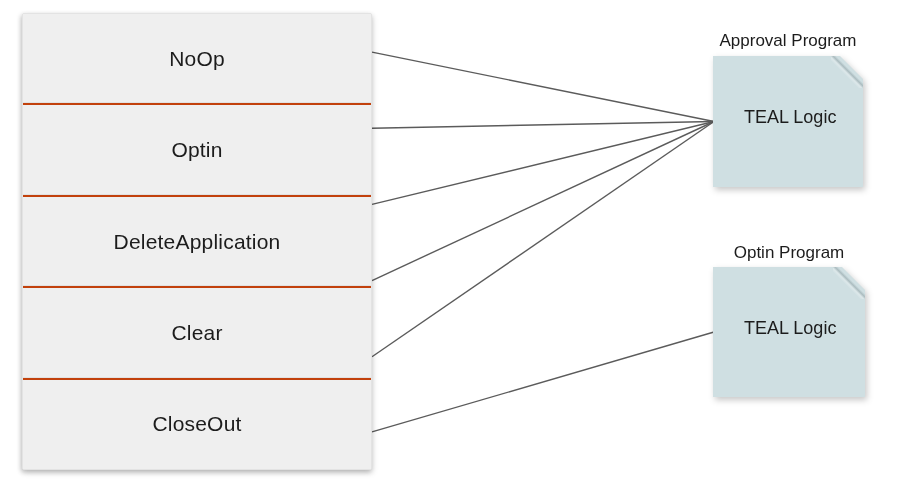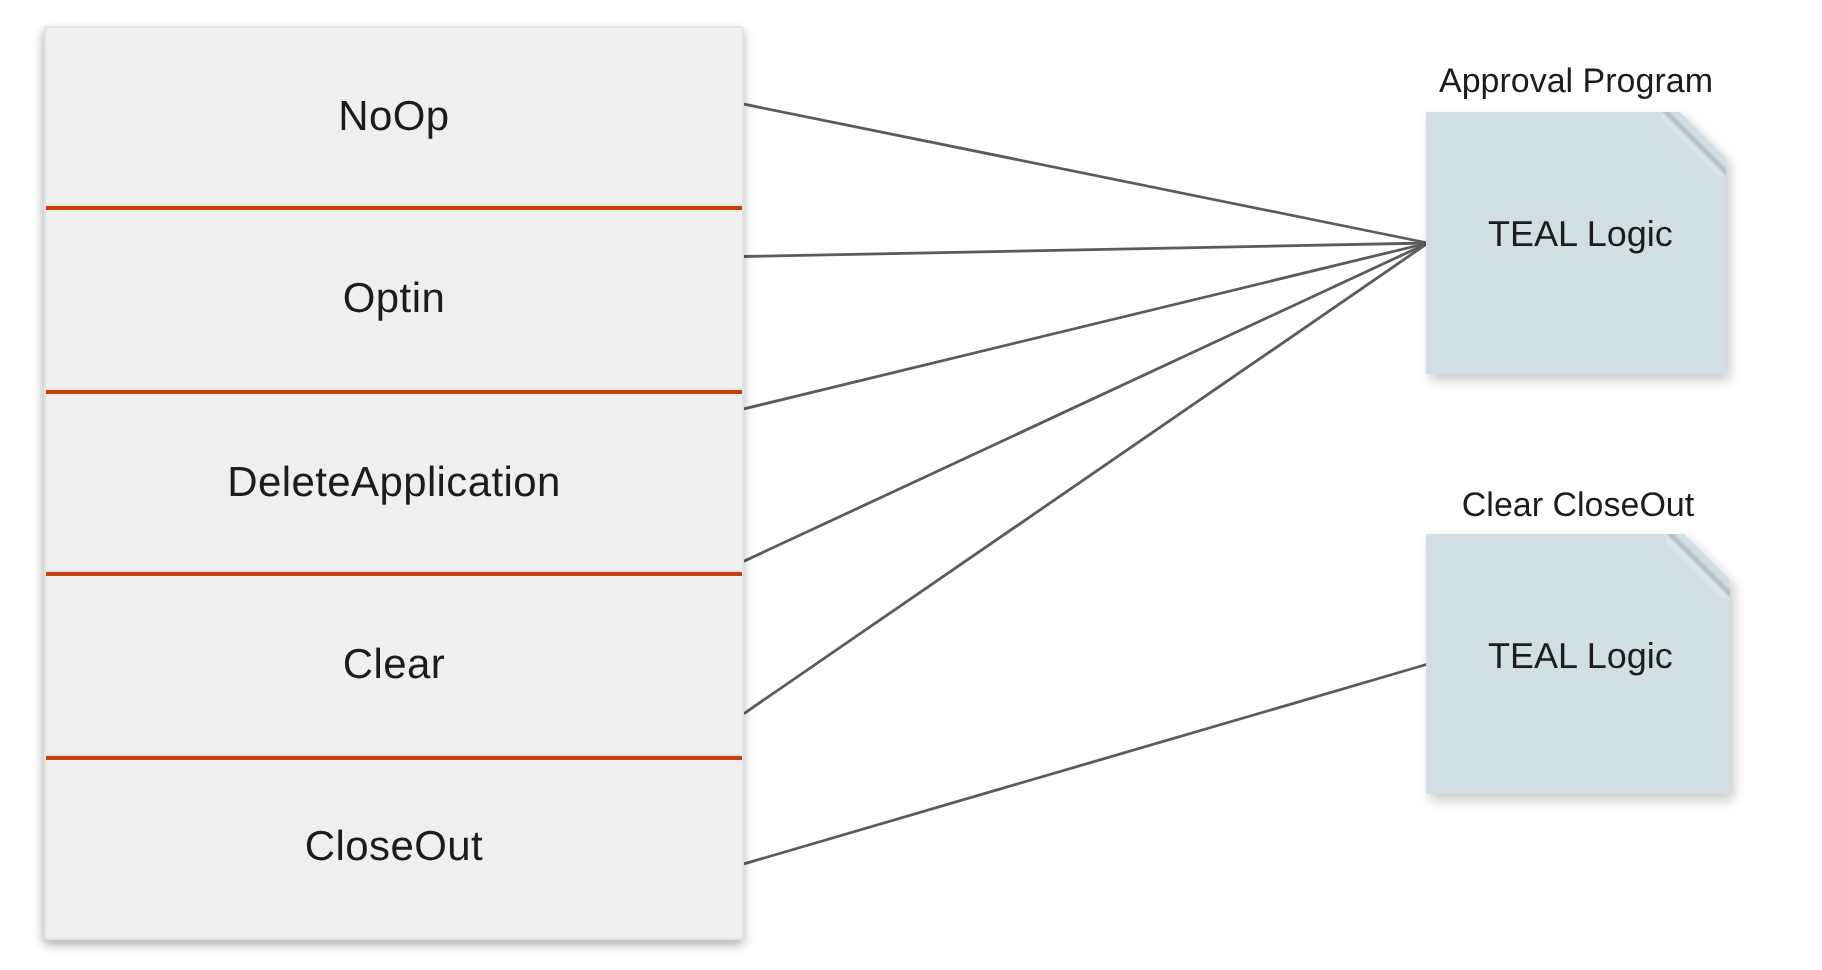--- a/index.html
+++ b/index.html
@@ -132,21 +132,21 @@
   <div class="program-group" id="approval-group">
     <div class="program-title">Approval Program</div>
     <div class="doc-shadow">
       <div class="doc">
         <span class="doc-content">TEAL Logic</span>
       </div>
     </div>
   </div>
 
   <div class="program-group" id="clear-group">
-    <div class="program-title">Clear CloseOut</div>
+    <div class="program-title">Optin Program</div>
     <div class="doc-shadow">
       <div class="doc">
         <span class="doc-content">TEAL Logic</span>
       </div>
     </div>
   </div>
 
 </div>
 
 </body></html>

